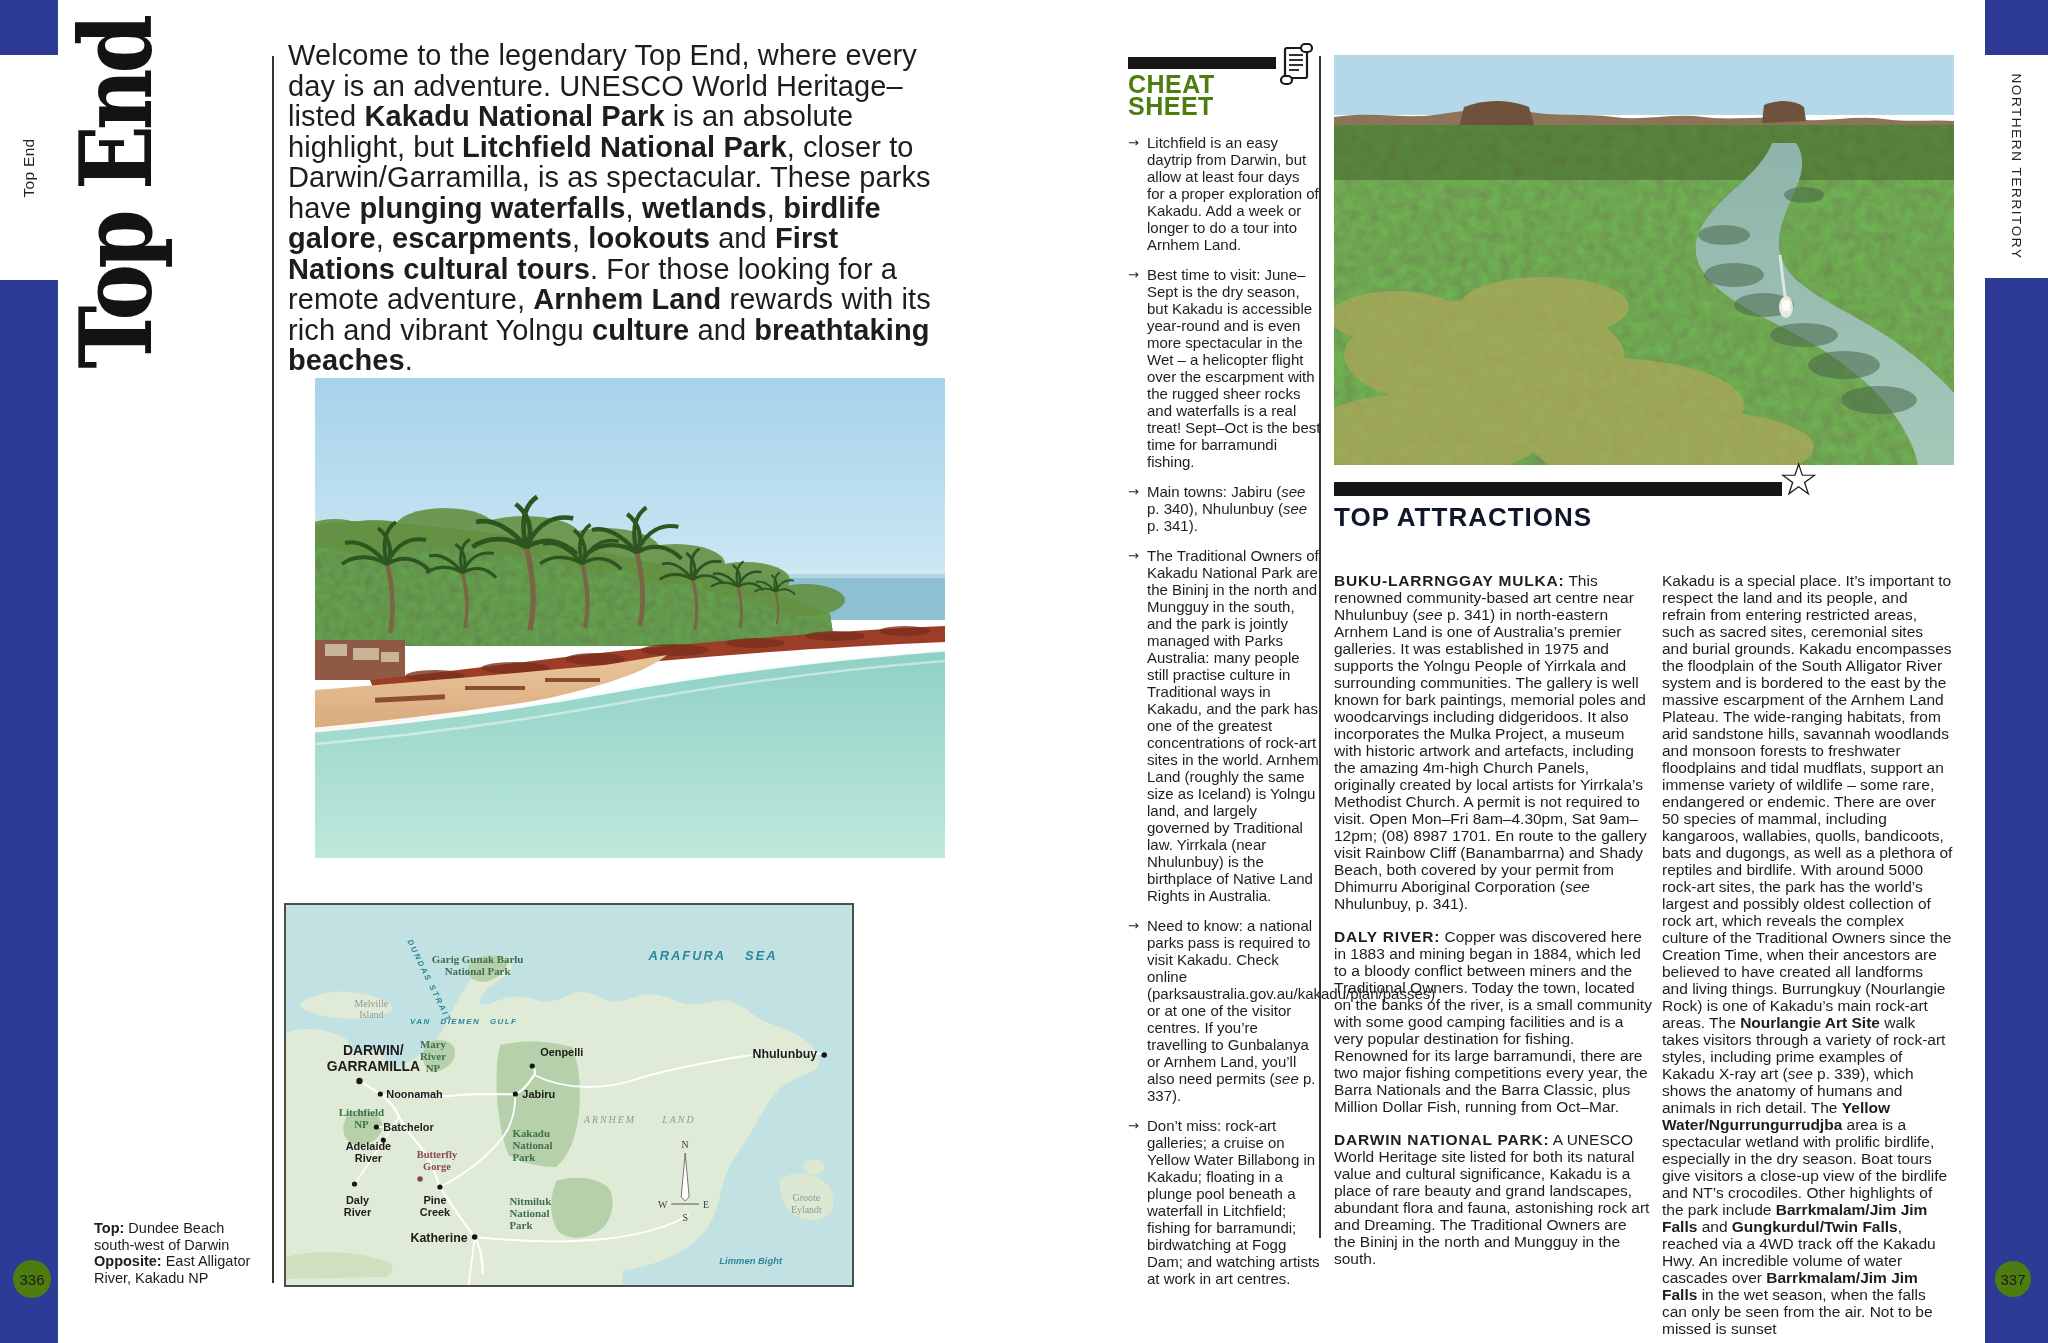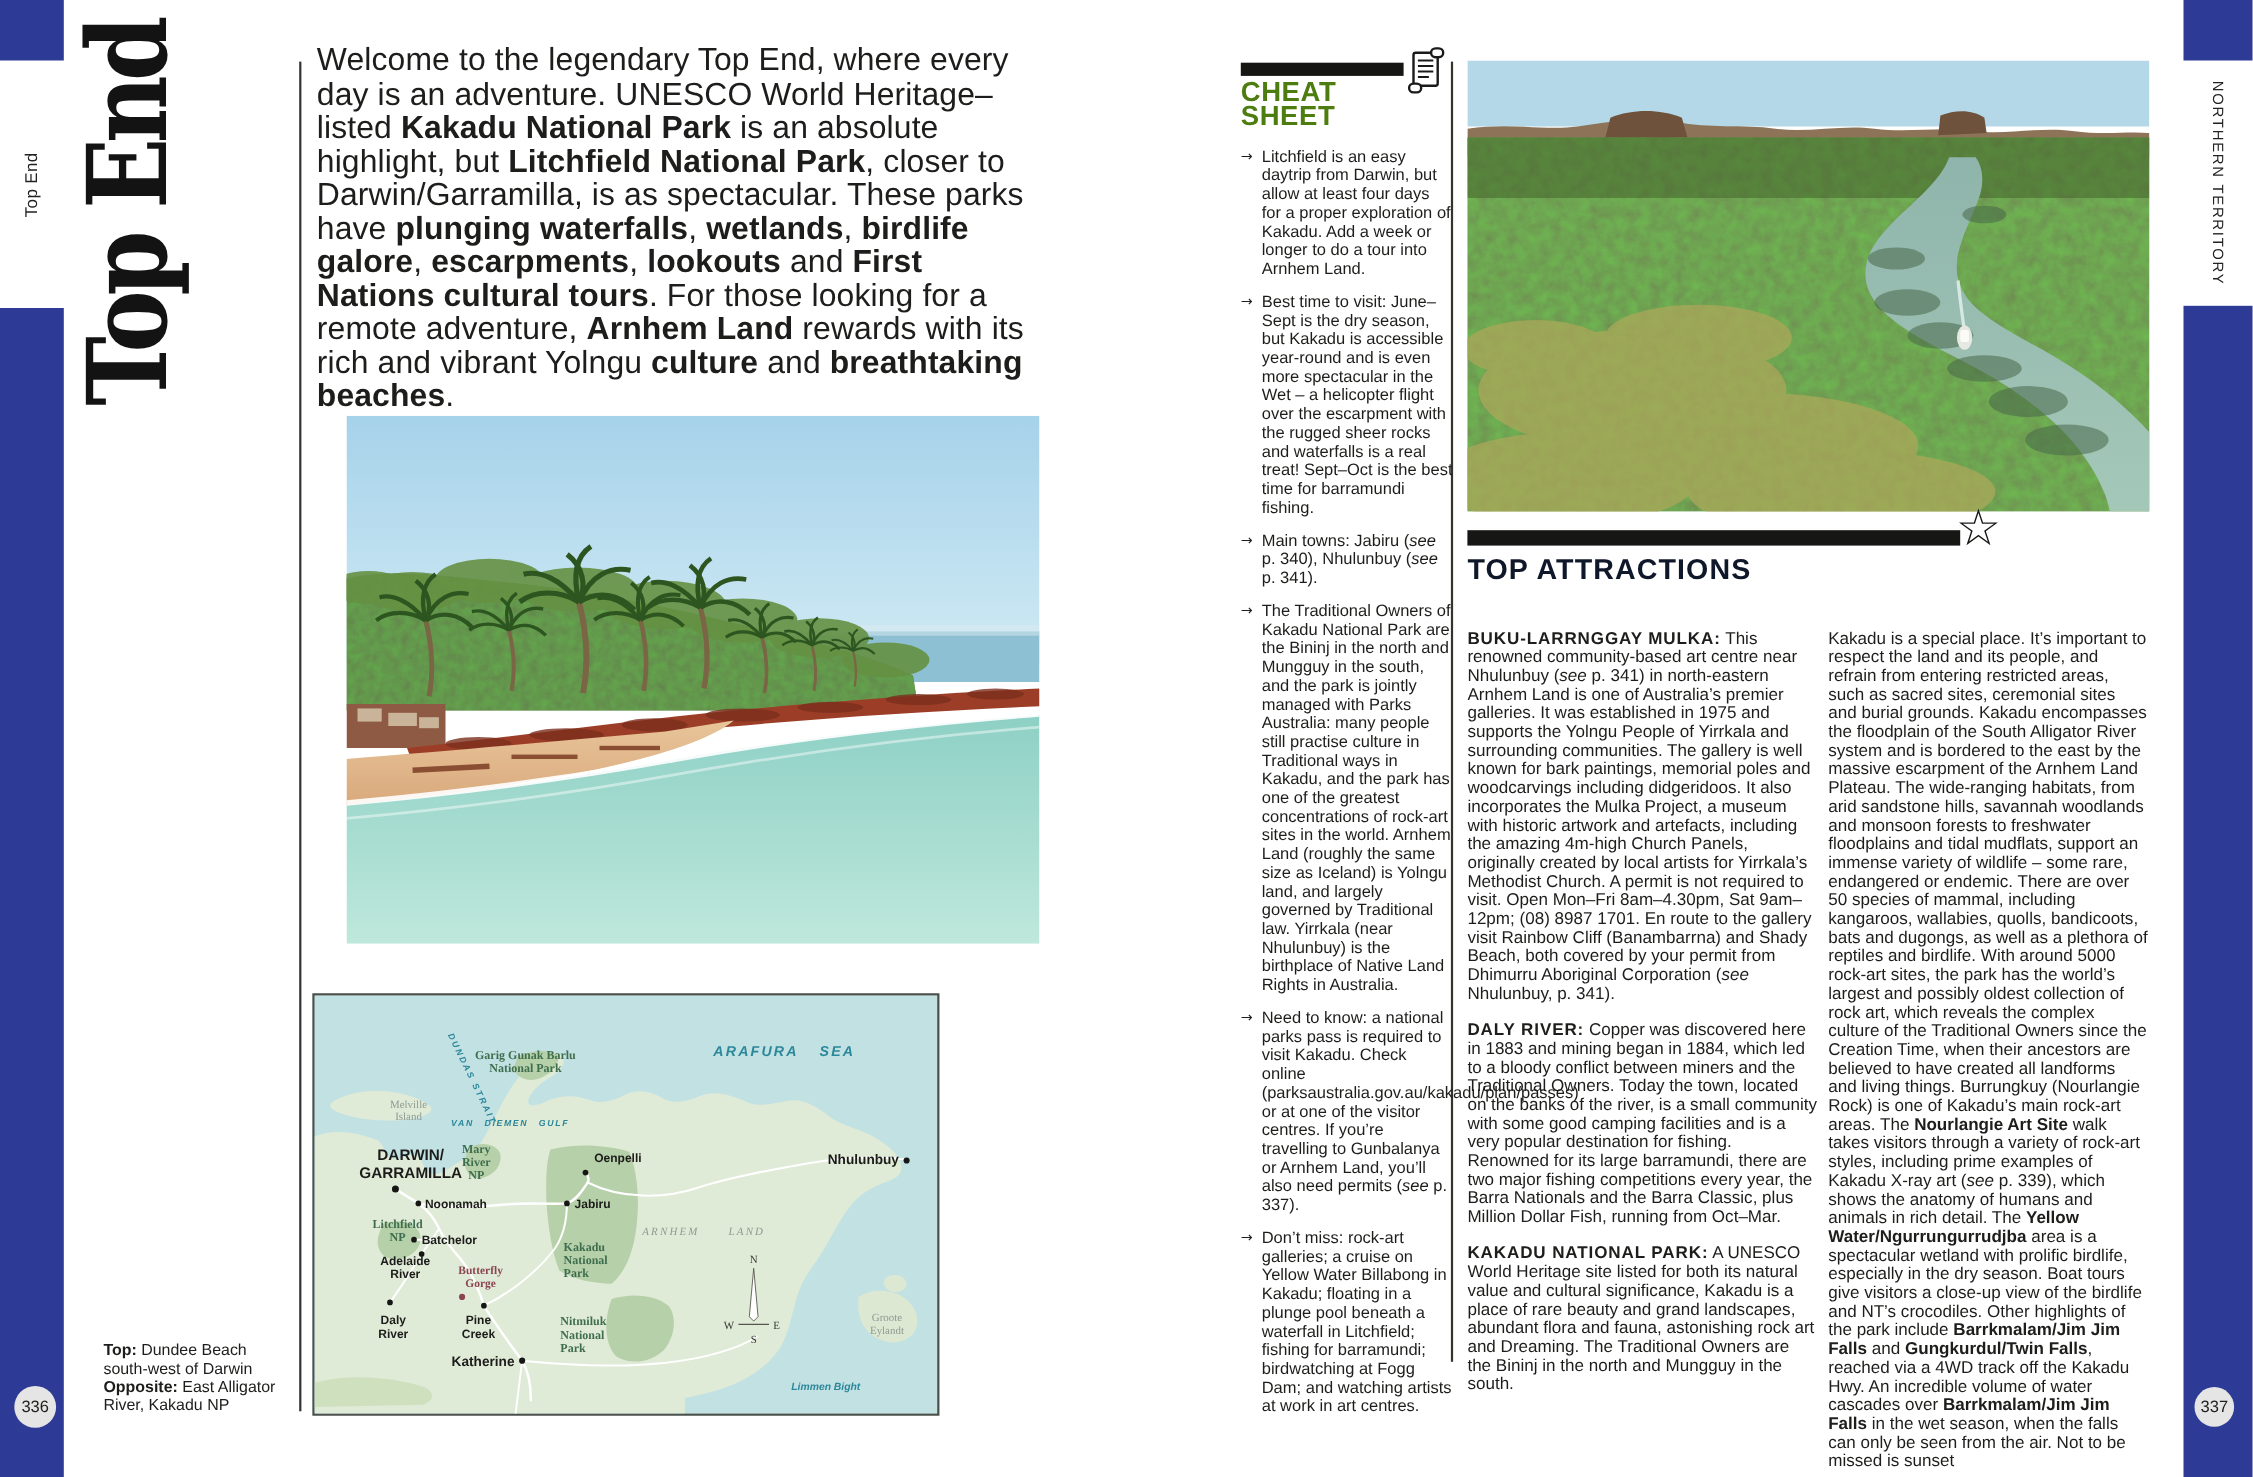--- a/index.html
+++ b/index.html
@@ -10,21 +10,21 @@
   .blue{background:var(--accent_blue);}
   
   .bar-lt{left:0;top:0;width:58px;height:55px;}
   .bar-lb{left:0;top:280px;width:58px;height:1063px;}
   .bar-rt{left:1985px;top:0;width:63px;height:55px;}
   .bar-rb{left:1985px;top:278px;width:63px;height:1065px;}
   .spine-slot-l{left:0;top:55px;width:58px;height:225px;display:flex;align-items:center;justify-content:center;}
   .spine-slot-l span{transform:rotate(-90deg);white-space:nowrap;font-size:15.5px;letter-spacing:.3px;color:#222;}
   .spine-slot-r{left:1985px;top:55px;width:63px;height:223px;display:flex;align-items:center;justify-content:center;}
   .spine-slot-r span{transform:rotate(90deg);white-space:nowrap;font-size:13.5px;letter-spacing:1.6px;color:#222;}
-  .page-circle{width:38px;height:38px;border-radius:50%;background:#e5e5e5;display:flex;align-items:center;justify-content:center;
+  .page-circle{width:38px;height:38px;border-radius:50%;background:#4d7c0f;display:flex;align-items:center;justify-content:center;
                font-size:15px;color:#1d1d1b;}
   .pc-l{left:13px;top:1260px;}
   .pc-r{left:1995px;top:1261px;width:36px;height:36px;}
   
   .big-title{left:56px;top:24px;width:120px;height:340px;}
   .big-title span{position:absolute;left:50%;top:50%;transform:translate(-50%,-50%) rotate(-90deg) scaleX(.85);
       white-space:nowrap;font-family:"DejaVu Serif",serif;font-weight:bold;font-size:100px;letter-spacing:-6px;color:#131313;}
   .v-rule-l{left:272px;top:56px;width:2px;height:1227px;background:#33332f;}
   .v-rule-r{left:1319px;top:56px;width:2px;height:1182px;background:#33332f;}
   
@@ -362,19 +362,19 @@
     <rect x="448" y="245" width="8" height="11" rx="2" fill="#fbfbf7"></rect>
   </svg>
 
   <div class="abs attr-bar"></div>
   <div class="abs attr-star">☆</div>
   <div class="abs attr-title">TOP ATTRACTIONS</div>
 
   <div class="abs attr-col attr-col1">
     <p><span class="attr-head">BUKU-LARRNGGAY MULKA:</span><span> This renowned community-based art centre near Nhulunbuy (<i>see</i> p. 341) in north-eastern Arnhem Land is one of Australia’s premier galleries. It was established in 1975 and supports the Yolngu People of Yirrkala and surrounding communities. The gallery is well known for bark paintings, memorial poles and woodcarvings including didgeridoos. It also incorporates the Mulka Project, a museum with historic artwork and artefacts, including the amazing 4m-high Church Panels, originally created by local artists for Yirrkala’s Methodist Church. A permit is not required to visit. Open Mon–Fri 8am–4.30pm, Sat 9am–12pm; (08) 8987 1701. En route to the gallery visit Rainbow Cliff (Banambarrna) and Shady Beach, both covered by your permit from Dhimurru Aboriginal Corporation (<i>see</i> Nhulunbuy, p. 341).</span></p>
     <p><span class="attr-head">DALY RIVER:</span><span> Copper was discovered here in 1883 and mining began in 1884, which led to a bloody conflict between miners and the Traditional Owners. Today the town, located on the banks of the river, is a small community with some good camping facilities and is a very popular destination for fishing. Renowned for its large barramundi, there are two major fishing competitions every year, the Barra Nationals and the Barra Classic, plus Million Dollar Fish, running from Oct–Mar.</span></p>
-    <p><span class="attr-head">KAKADU NATIONAL PARK:</span><span> A UNESCO World Heritage site listed for both its natural value and cultural significance, Kakadu is a place of rare beauty and grand landscapes, abundant flora and fauna, astonishing rock art and Dreaming. The Traditional Owners are the Bininj in the north and Mungguy in the south.</span></p>
+    <p><span class="attr-head">DARWIN NATIONAL PARK:</span><span> A UNESCO World Heritage site listed for both its natural value and cultural significance, Kakadu is a place of rare beauty and grand landscapes, abundant flora and fauna, astonishing rock art and Dreaming. The Traditional Owners are the Bininj in the north and Mungguy in the south.</span></p>
   </div>
   <div class="abs attr-col attr-col2">
     <p>Kakadu is a special place. It’s important to respect the land and its people, and refrain from entering restricted areas, such as sacred sites, ceremonial sites and burial grounds. Kakadu encompasses the floodplain of the South Alligator River system and is bordered to the east by the massive escarpment of the Arnhem Land Plateau. The wide-ranging habitats, from arid sandstone hills, savannah woodlands and monsoon forests to freshwater floodplains and tidal mudflats, support an immense variety of wildlife – some rare, endangered or endemic. There are over 50 species of mammal, including kangaroos, wallabies, quolls, bandicoots, bats and dugongs, as well as a plethora of reptiles and birdlife. With around 5000 rock-art sites, the park has the world’s largest and possibly oldest collection of rock art, which reveals the complex culture of the Traditional Owners since the Creation Time, when their ancestors are believed to have created all landforms and living things. Burrungkuy (Nourlangie Rock) is one of Kakadu’s main rock-art areas. The <b>Nourlangie Art Site</b> walk takes visitors through a variety of rock-art styles, including prime examples of Kakadu X-ray art (<i>see</i> p. 339), which shows the anatomy of humans and animals in rich detail. The <b>Yellow Water/Ngurrungurrudjba</b> area is a spectacular wetland with prolific birdlife, especially in the dry season. Boat tours give visitors a close-up view of the birdlife and NT’s crocodiles. Other highlights of the park include <b>Barrkmalam/Jim Jim Falls</b> and <b>Gungkurdul/Twin Falls</b>, reached via a 4WD track off the Kakadu Hwy. An incredible volume of water cascades over <b>Barrkmalam/Jim Jim Falls</b> in the wet season, when the falls can only be seen from the air. Not to be missed is sunset</p>
   </div>
 
 </div>
 
 </body></html>

